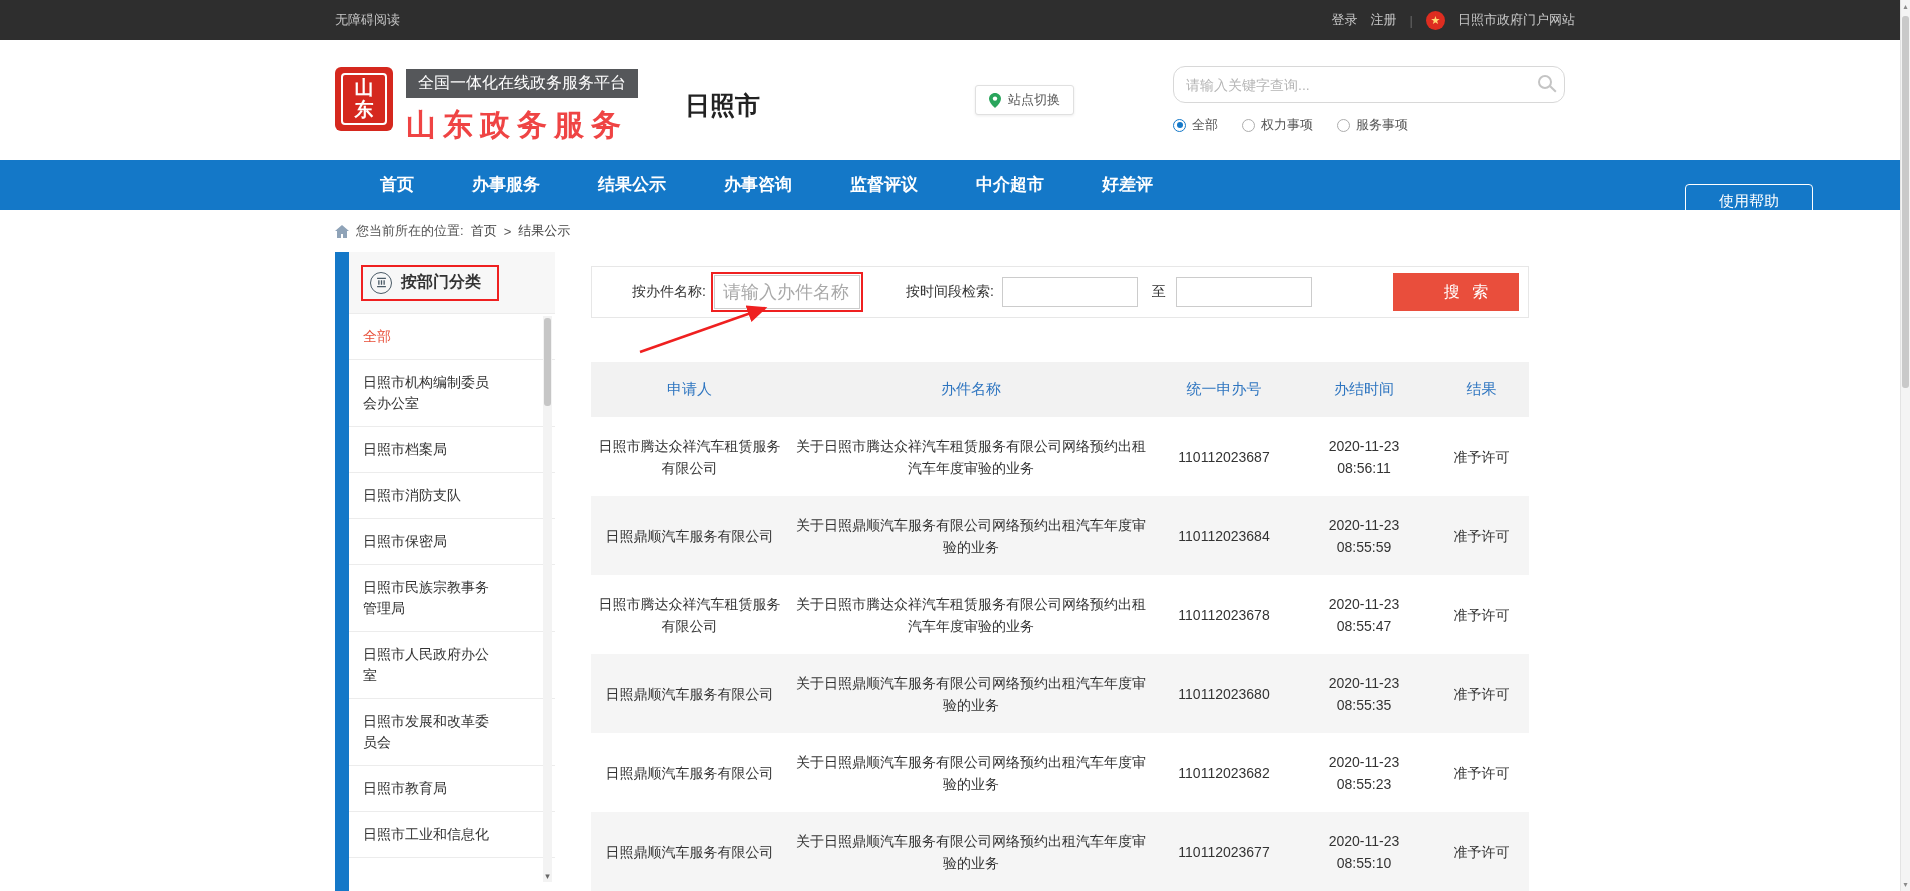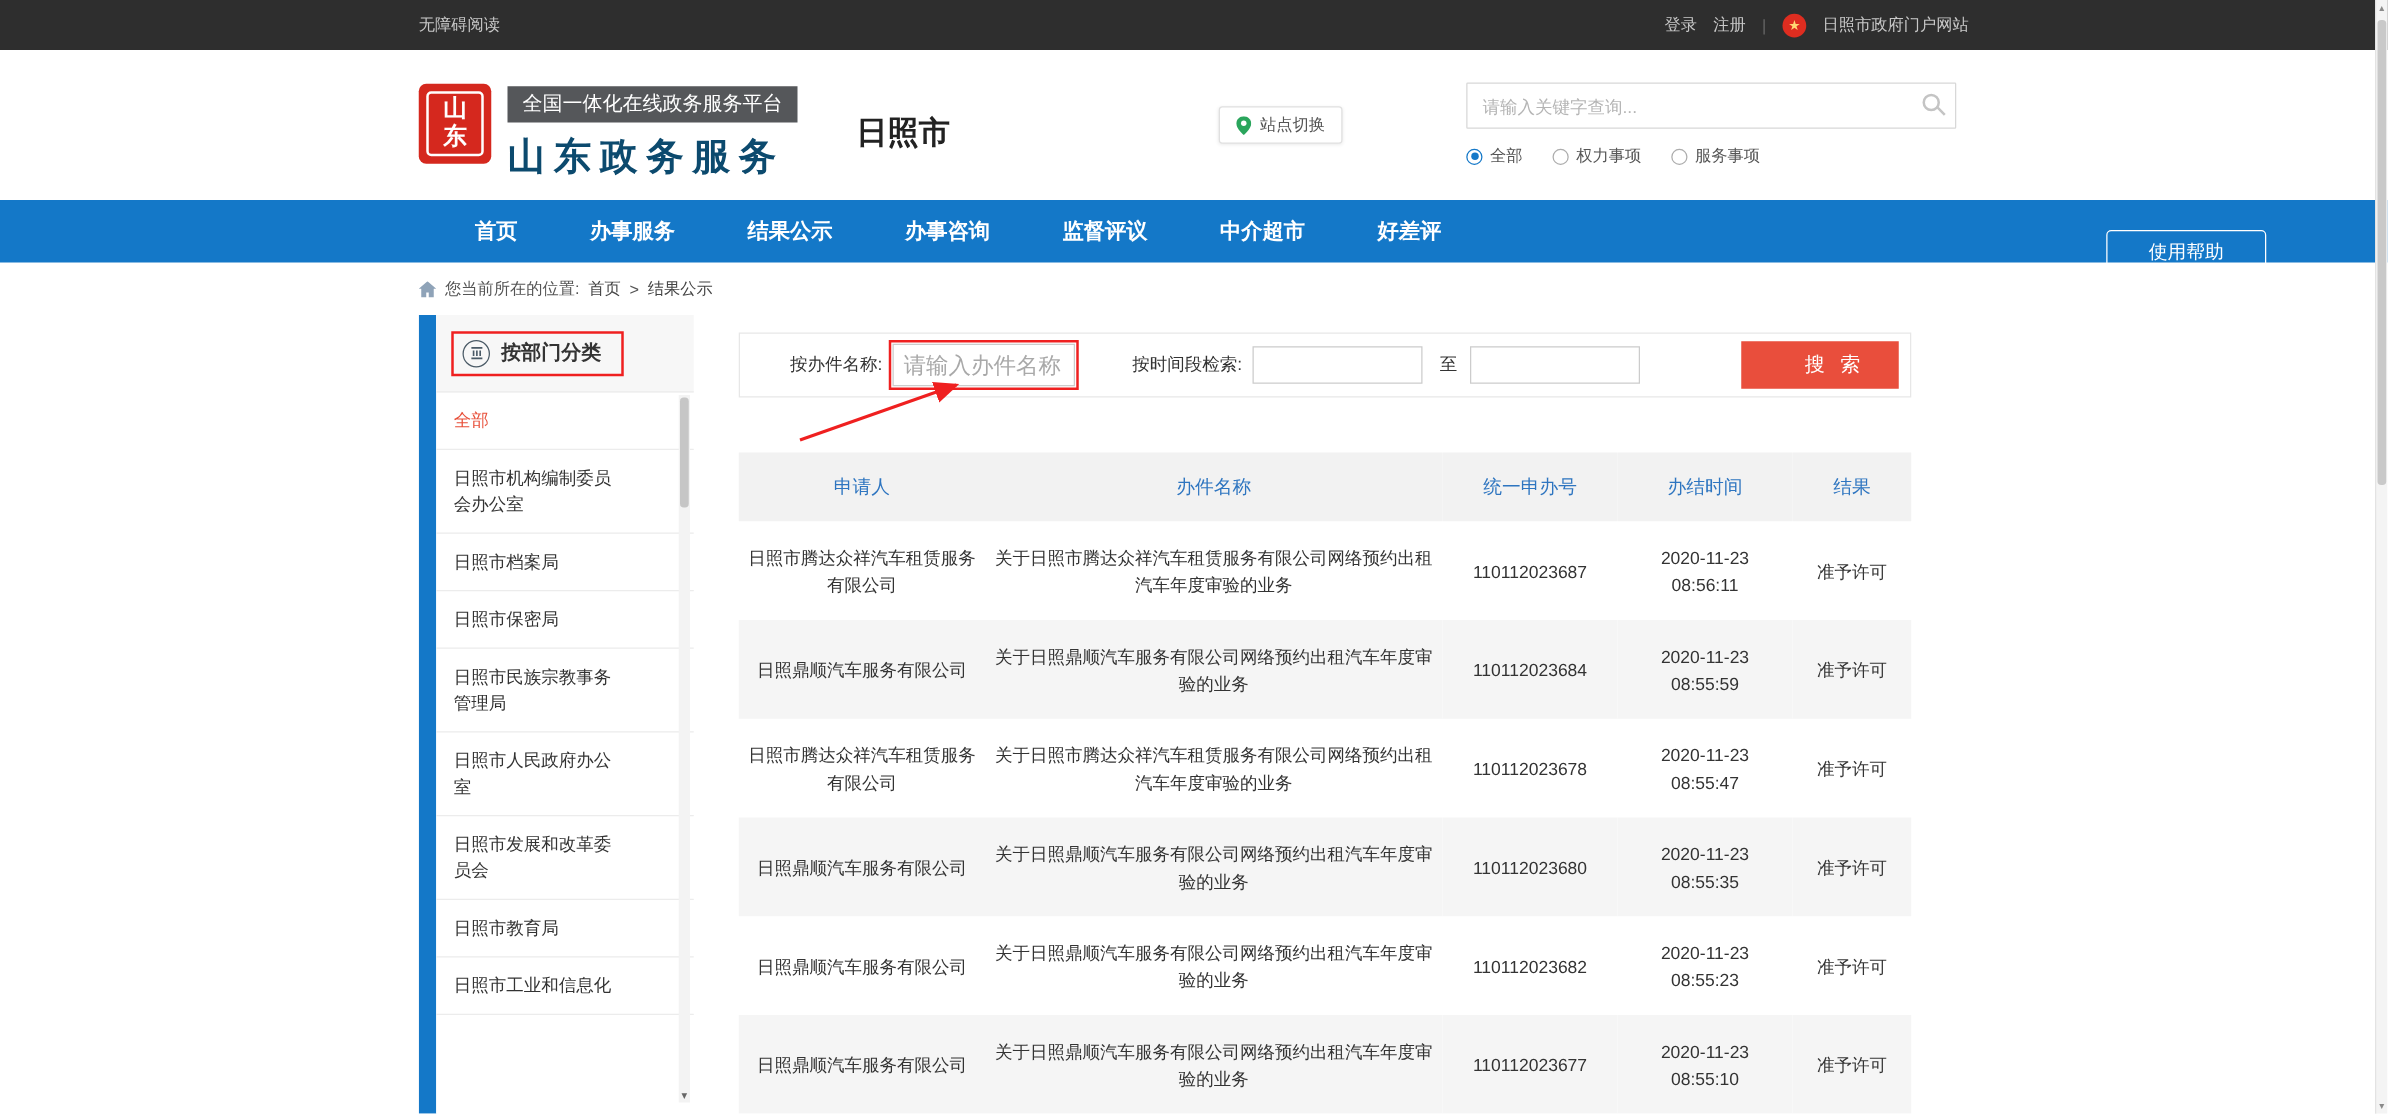--- a/index.html
+++ b/index.html
@@ -15,25 +15,25 @@
   .tb-link { cursor:pointer; }
   .emblem { width:19px; height:19px; border-radius:50%; background:#de2d20; color:#ffd873; font-size:11px; display:flex; align-items:center; justify-content:center; }
 
   
   .header { height:120px; background:#fff; }
   .logo { position:absolute; left:0; top:27px; display:flex; gap:13px; }
   .seal { width:58px; height:64px; background:#d5281e; border-radius:6px; display:flex; align-items:center; justify-content:center; }
   .seal-inner { width:46px; height:52px; border:2px solid #fff; border-radius:4px; display:flex; flex-direction:column; align-items:center; justify-content:center; color:#fff; font-weight:bold; font-size:19px; line-height:22px; }
   .logo-text { display:flex; flex-direction:column; gap:7px; padding-top:2px; }
   .platform-badge { background:#55575a; color:#fff; font-size:16px; padding:4px 12px; width:max-content; }
-  .site-title { font-size:30px; font-weight:bold; color:#0c4a6e; letter-spacing:7px; }
+  .site-title { font-size:30px; font-weight:bold; color:#ef4444; letter-spacing:7px; }
   .city-name { position:absolute; left:350px; top:49px; font-size:25px; font-weight:bold; color:#222; }
   .site-switch { position:absolute; left:640px; top:45px; height:30px; display:flex; align-items:center; gap:7px; padding:0 13px; background:#fff; border:1px solid #e0e0e0; border-radius:3px; font-size:13px; color:#555; box-shadow:0 1px 3px rgba(0,0,0,.08); cursor:pointer; }
   .search-block { position:absolute; right:10px; top:26px; width:392px; }
-  .search-box { position:relative; height:37px; border:1px solid #d8d8d8; border-radius:1px; background:#fff; }
+  .search-box { position:relative; height:37px; border:1px solid #d8d8d8; border-radius:12px; background:#fff; }
   .search-box input { width:100%; height:100%; border:none; outline:none; font-size:14px; color:#333; padding:0 38px 0 12px; background:transparent; }
   .search-box input::placeholder { color:#b5b5b5; }
   .mag-icon { position:absolute; right:12px; top:8px; width:14px; height:14px; border:2px solid #c4c4c4; border-radius:50%; }
   .mag-icon::after { content:''; position:absolute; width:8px; height:2px; background:#c4c4c4; transform:rotate(45deg); right:-7px; bottom:-3px; }
   .scopes { display:flex; gap:24px; align-items:center; margin-top:13px; }
   .scope { display:flex; align-items:center; gap:6px; font-size:13px; color:#555; cursor:pointer; }
   .radio { width:13px; height:13px; border-radius:50%; border:1px solid #adadad; background:#fff; position:relative; }
   .scope.checked .radio { border-color:#1478c8; }
   .scope.checked .radio::after { content:''; position:absolute; inset:2.5px; border-radius:50%; background:#1478c8; }
 
@@ -194,20 +194,21 @@
                   <path d="M1 1.2h8M1 8.8h8M2.6 3v4M5 3v4M7.4 3v4" stroke="#4a5a66" stroke-width="1.2" fill="none"></path>
                 </svg>
             </span>
             <span class="side-title-text">按部门分类</span>
           </span>
         </div>
         <ul class="side-list">
           <li class="active">全部</li>
           <li>日照市机构编制委员会办公室</li>
           <li>日照市档案局</li>
+          <li>日照市消防支队</li>
           <li>日照市保密局</li>
           <li>日照市民族宗教事务管理局</li>
           <li>日照市人民政府办公室</li>
           <li>日照市发展和改革委员会</li>
           <li>日照市教育局</li>
           <li>日照市工业和信息化</li>
         </ul>
         <div class="side-scrollbar">
           <div class="side-thumb"></div>
           <div class="arrow-glyph">▾</div>

